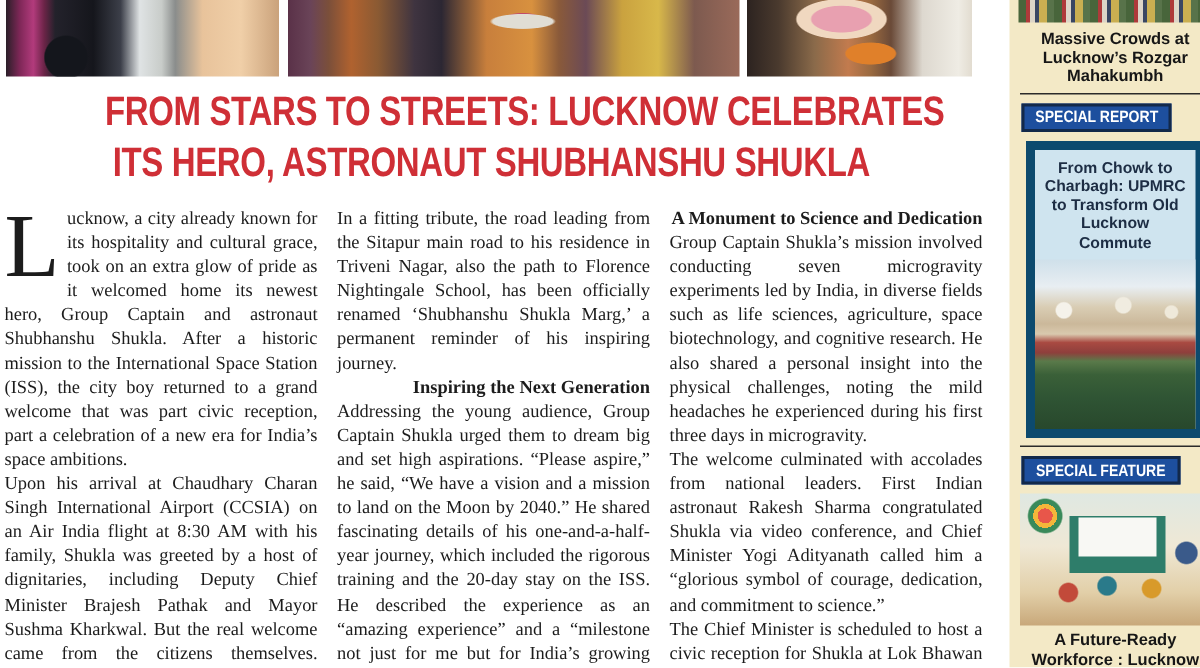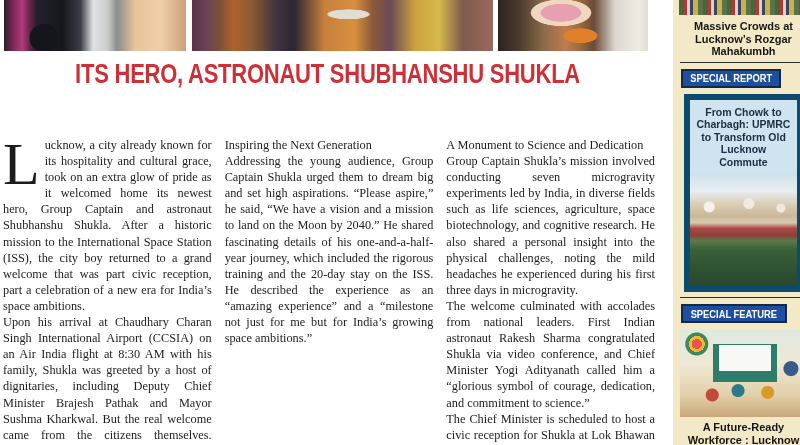--- a/index.html
+++ b/index.html
@@ -39,21 +39,21 @@
     font-family:"Liberation Sans",sans-serif;font-weight:800;color:var(--headline-red);
     font-size:27.5px;line-height:34px;letter-spacing:-.3px;}
   .headline .hl-line{display:block;}
   .headline .hl-line span{display:inline-block;transform:scaleX(.8);transform-origin:center;white-space:nowrap;}
 
   
   .article{position:absolute;left:3px;top:137px;width:652px;height:308px;
     display:flex;gap:13px;overflow:hidden;}
   .col{flex:1;font-size:12.3px;line-height:16.1px;text-align:justify;}
   .col p{margin:0;}
-  .col .subhead{font-weight:normal;text-align:left;}
+  .col .subhead{font-weight:bold;text-align:right;}
   .dropcap{float:left;font-size:60px;line-height:48px;padding:3px 5px 0 0;font-family:"Liberation Serif",serif;}
 
   
   .sidebar{position:absolute;left:673px;top:0;width:142px;height:445px;background:var(--cream);}
   .sidebar-edge{position:absolute;right:0;top:0;width:7px;height:445px;
     background:linear-gradient(90deg,var(--cream) 0,var(--cream-edge) 60%,#f0dfae 100%);}
   .sb-inner{position:absolute;left:6px;top:0;width:129px;}
 
   .sb-img{width:100%;background:#9aa;}
   .img-crowd{height:15px;
@@ -98,29 +98,31 @@
 </head>
 <body>
 
 <div class="page">
 
   <div class="photo photo1"></div>
   <div class="photo photo2"></div>
   <div class="photo photo3"></div>
 
   <div class="headline">
+    <span class="hl-line"><span>FROM STARS TO STREETS: LUCKNOW CELEBRATES</span></span>
     <span class="hl-line"><span>ITS HERO, ASTRONAUT SHUBHANSHU SHUKLA</span></span>
   </div>
 
   <div class="article">
     <div class="col">
       <p><span class="dropcap">L</span><span>ucknow, a city already known for its hospitality and cultural grace, took on an extra glow of pride as it welcomed home its newest hero, Group Captain and astronaut Shubhanshu Shukla. After a historic mission to the International Space Station (ISS), the city boy returned to a grand welcome that was part civic reception, part a celebration of a new era for India’s space ambitions.</span></p>
       <p>Upon his arrival at Chaudhary Charan Singh International Airport (CCSIA) on an Air India flight at 8:30 AM with his family, Shukla was greeted by a host of dignitaries, including Deputy Chief Minister Brajesh Pathak and Mayor Sushma Kharkwal. But the real welcome came from the citizens themselves. Despite the morning drizzle, a long queue of schoolchildren, faces alight with excitement, lined the streets, waving the tricolor flag and showering flowers to salute the man who had brought a piece of the cosmos back to</p>
     </div>
     <div class="col">
+      <p>In a fitting tribute, the road leading from the Sitapur main road to his residence in Triveni Nagar, also the path to Florence Nightingale School, has been officially renamed ‘Shubhanshu Shukla Marg,’ a permanent reminder of his inspiring journey.</p>
       <p class="subhead">Inspiring the Next Generation</p>
       <p>Addressing the young audience, Group Captain Shukla urged them to dream big and set high aspirations. “Please aspire,” he said, “We have a vision and a mission to land on the Moon by 2040.” He shared fascinating details of his one-and-a-half-year journey, which included the rigorous training and the 20-day stay on the ISS. He described the experience as an “amazing experience” and a “milestone not just for me but for India’s growing space ambitions.”</p>
 
     </div>
     <div class="col">
       <p class="subhead">A Monument to Science and Dedication</p>
       <p>Group Captain Shukla’s mission involved conducting seven microgravity experiments led by India, in diverse fields such as life sciences, agriculture, space biotechnology, and cognitive research. He also shared a personal insight into the physical challenges, noting the mild headaches he experienced during his first three days in microgravity.</p>
       <p>The welcome culminated with accolades from national leaders. First Indian astronaut Rakesh Sharma congratulated Shukla via video conference, and Chief Minister Yogi Adityanath called him a “glorious symbol of courage, dedication, and commitment to science.”</p>
       <p>The Chief Minister is scheduled to host a civic reception for Shukla at Lok Bhawan in the evening, with other senior government ministers in attendance. The celebration was not just a tribute to an individual but a powerful message to a new generation that with</p>
     </div>

